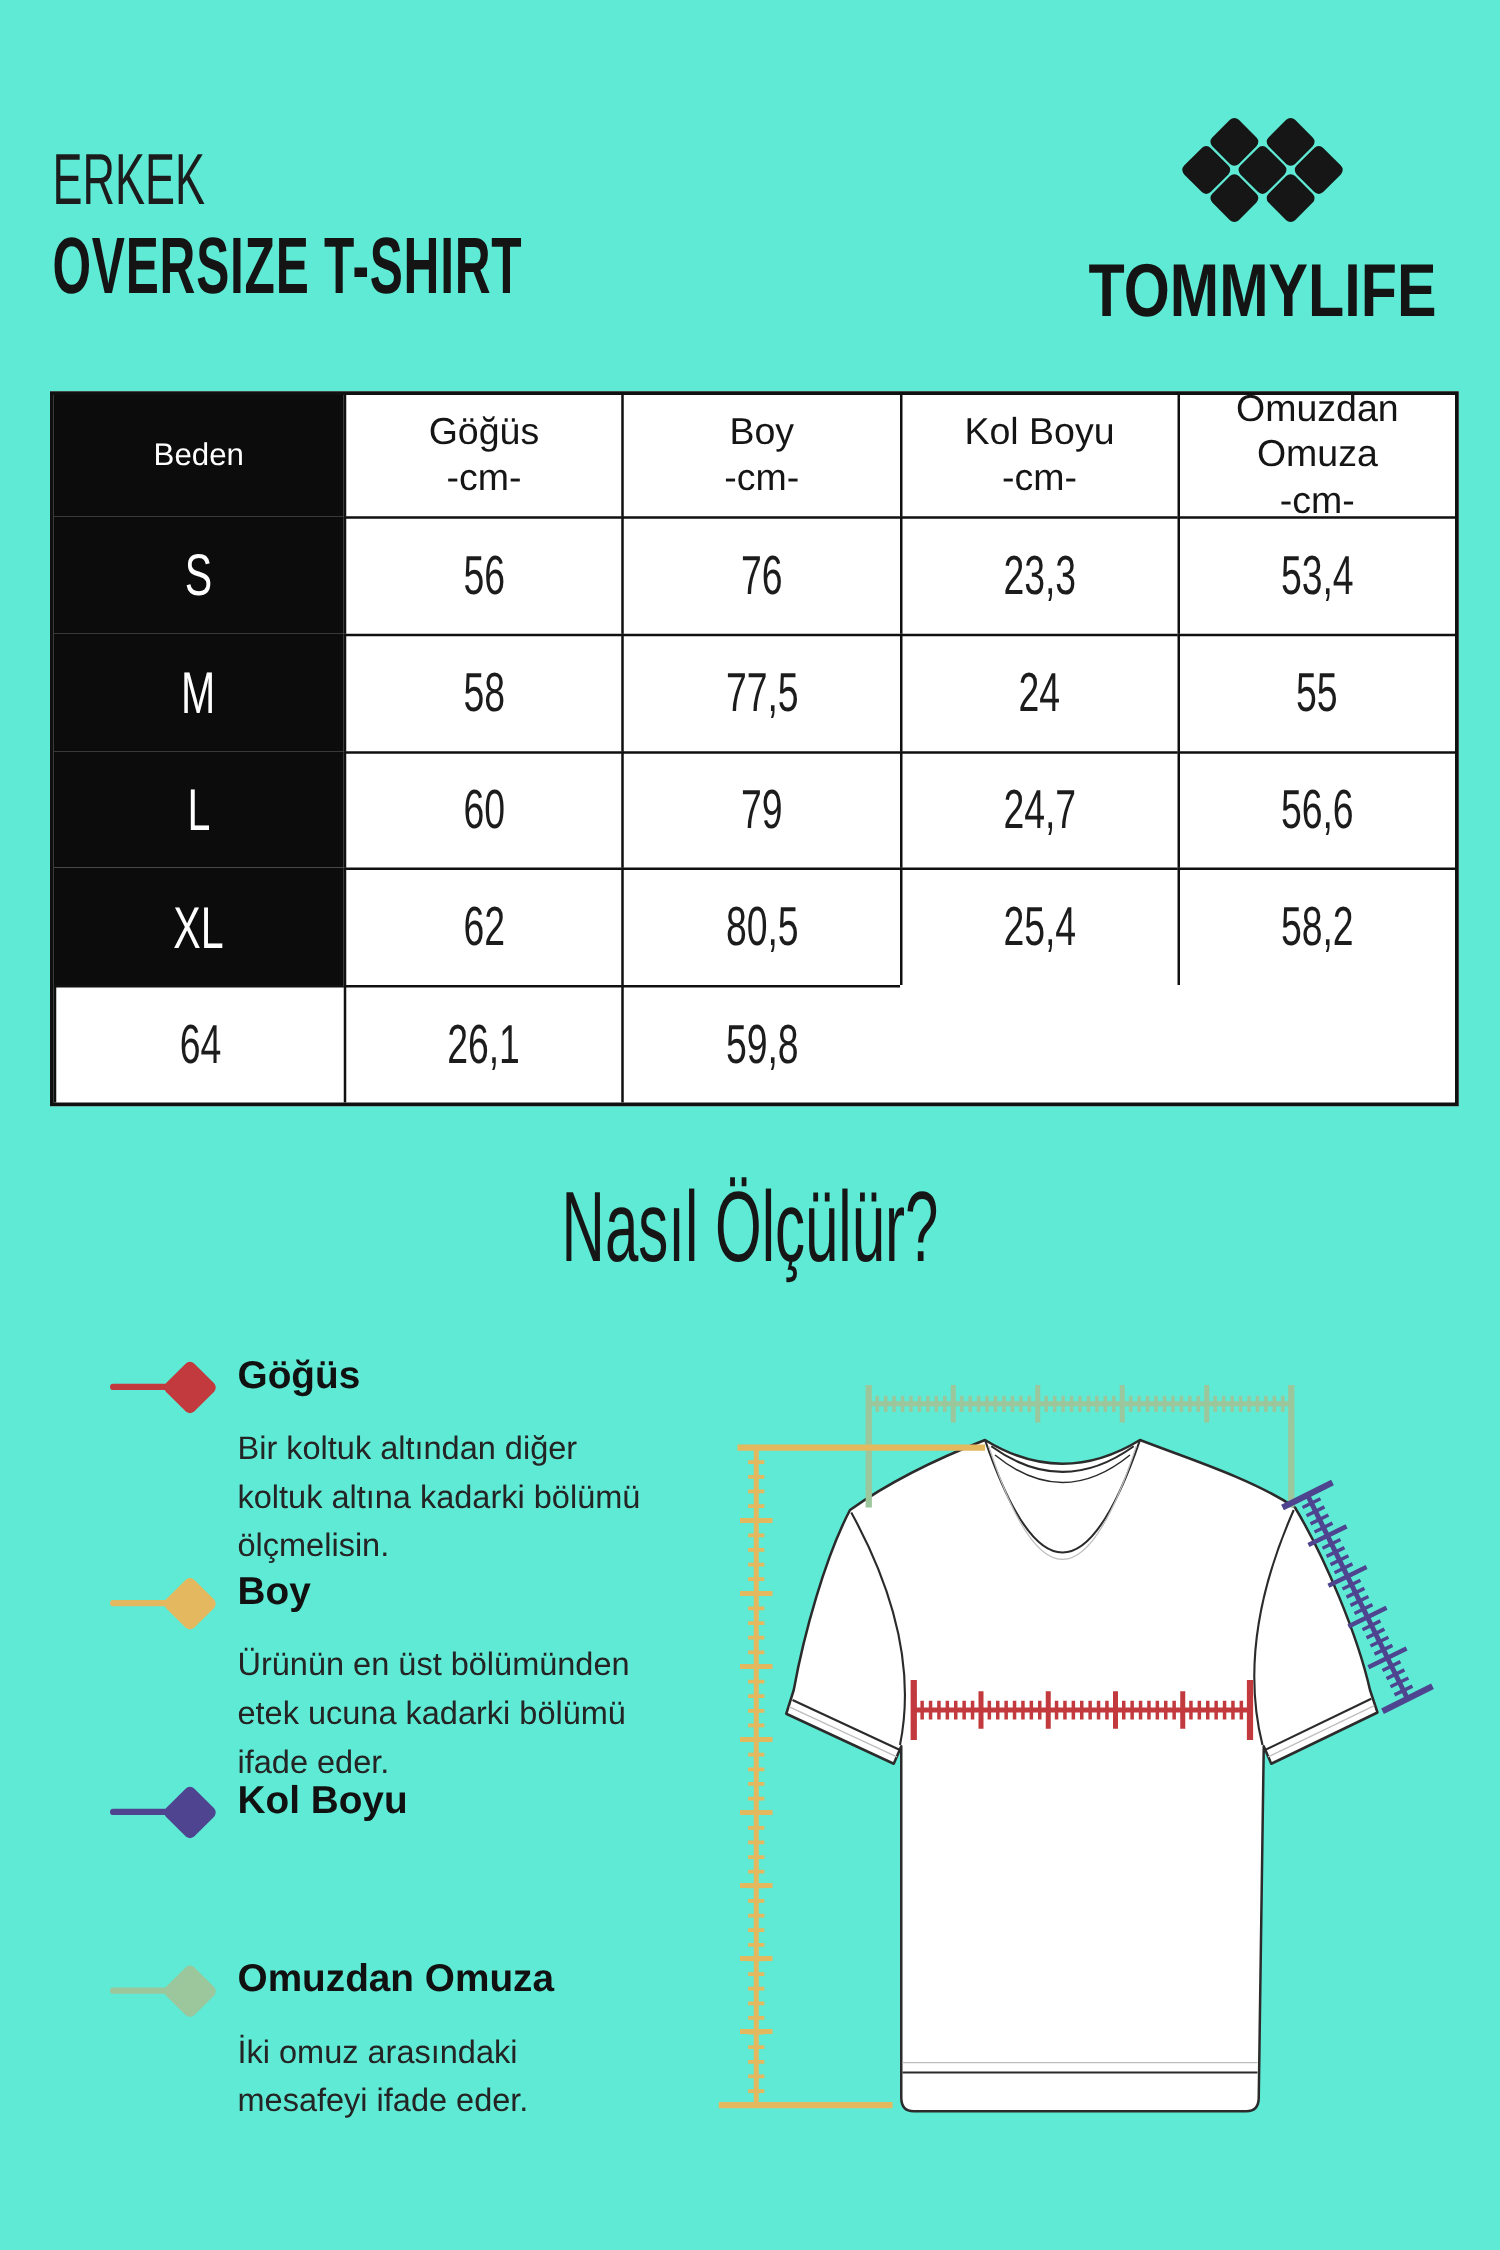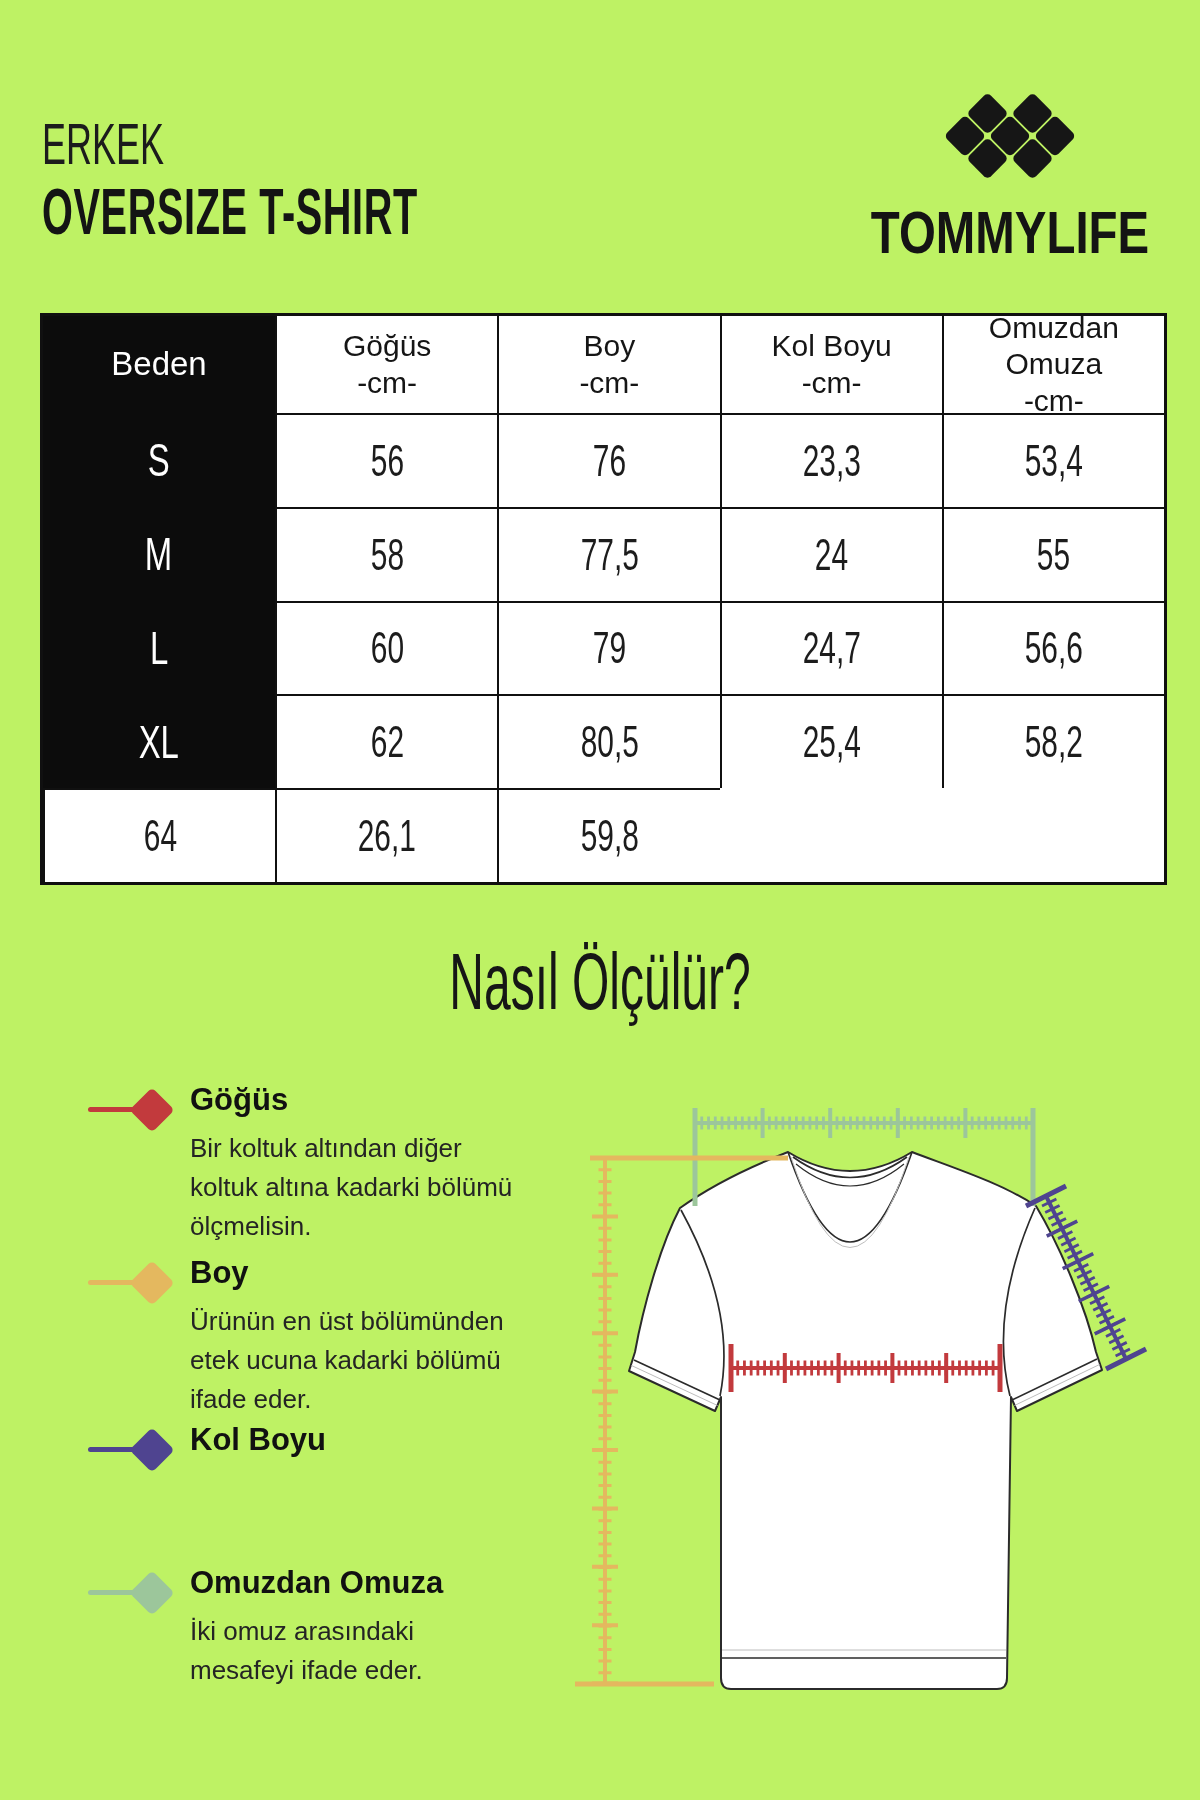--- a/index.html
+++ b/index.html
@@ -1,50 +1,50 @@
 <!DOCTYPE html>
 <html><head>
 <meta charset="utf-8">
 <style>
   html,body{margin:0;padding:0;background:#ffffff;}
-  .page{position:relative;width:1200px;height:1800px;background:#bef264;overflow:hidden;
+  .page{position:relative;width:1200px;height:1800px;background:#5eead4;overflow:hidden;
         font-family:"Liberation Sans", sans-serif;color:#1c1c1c;}
 
   
   .t-erkek{position:absolute;left:42px;top:115px;font-size:58px;font-weight:400;line-height:1;
            color:#1c1c1c;transform:scaleX(.62);transform-origin:left top;white-space:nowrap;}
   .t-product{position:absolute;left:42px;top:180px;font-size:64px;font-weight:700;line-height:1;
            color:#141414;transform:scaleX(.62);transform-origin:left top;white-space:nowrap;letter-spacing:1px;}
   .logo{position:absolute;left:942px;top:84px;width:136px;height:104px;}
   .t-brand{position:absolute;left:810px;top:203px;width:400px;text-align:center;font-size:60px;
            font-weight:700;line-height:1;color:#141414;transform:scaleX(.79);transform-origin:center top;white-space:nowrap;}
 
   
   .size-table{position:absolute;left:40px;top:313px;width:1127px;height:572px;box-sizing:border-box;
               display:grid;grid-template-columns:232px repeat(4,1fr);grid-template-rows:97px repeat(5,1fr);
               border:3px solid #101010;background:#fff;}
   .cell{display:flex;align-items:center;justify-content:center;box-sizing:border-box;}
   .cell.v{border-left:2.5px solid #101010;border-top:2.5px solid #101010;}
   .cell.ht{border-top:none;}
   .sizecol{background:#0c0c0c;color:#ffffff;}
   .head{white-space:pre-line;text-align:center;font-size:30px;line-height:1.22;color:#151515;}
-  .head.sizecol{color:#ffffff;font-size:33px;}
+  .head.sizecol{color:#ffffff;font-size:25px;}
   .num{display:inline-block;font-size:44px;transform:scaleX(.68);color:#1c1c1c;}
   .sz{display:inline-block;font-size:47px;transform:scaleX(.70);color:#ffffff;}
 
   
   .t-howto{position:absolute;left:0;top:938px;width:1200px;text-align:center;font-size:80px;font-weight:400;
            line-height:1.1;color:#161616;transform:scaleX(.60);transform-origin:center top;white-space:nowrap;}
 
   .legend-item{position:absolute;left:85px;width:430px;}
   .mline{position:absolute;left:3px;top:24px;width:52px;height:5px;border-radius:3px;}
   .mdiamond{position:absolute;left:51px;top:11px;width:32px;height:32px;border-radius:5px;transform:rotate(45deg);}
   .ltext{margin-left:105px;}
   .ltitle{font-size:31px;font-weight:700;color:#111;line-height:1.1;}
-  .ldesc{margin-top:12px;font-size:26px;line-height:39px;color:#242424;white-space:pre-line;}
+  .ldesc{margin-top:22px;font-size:26px;line-height:39px;color:#242424;white-space:pre-line;}
 
   
   .diagram{position:absolute;left:490px;top:1080px;width:660px;height:660px;}
 </style>
 </head>
 <body>
 
 <div class="page">
 
   <div class="t-erkek">ERKEK</div>

